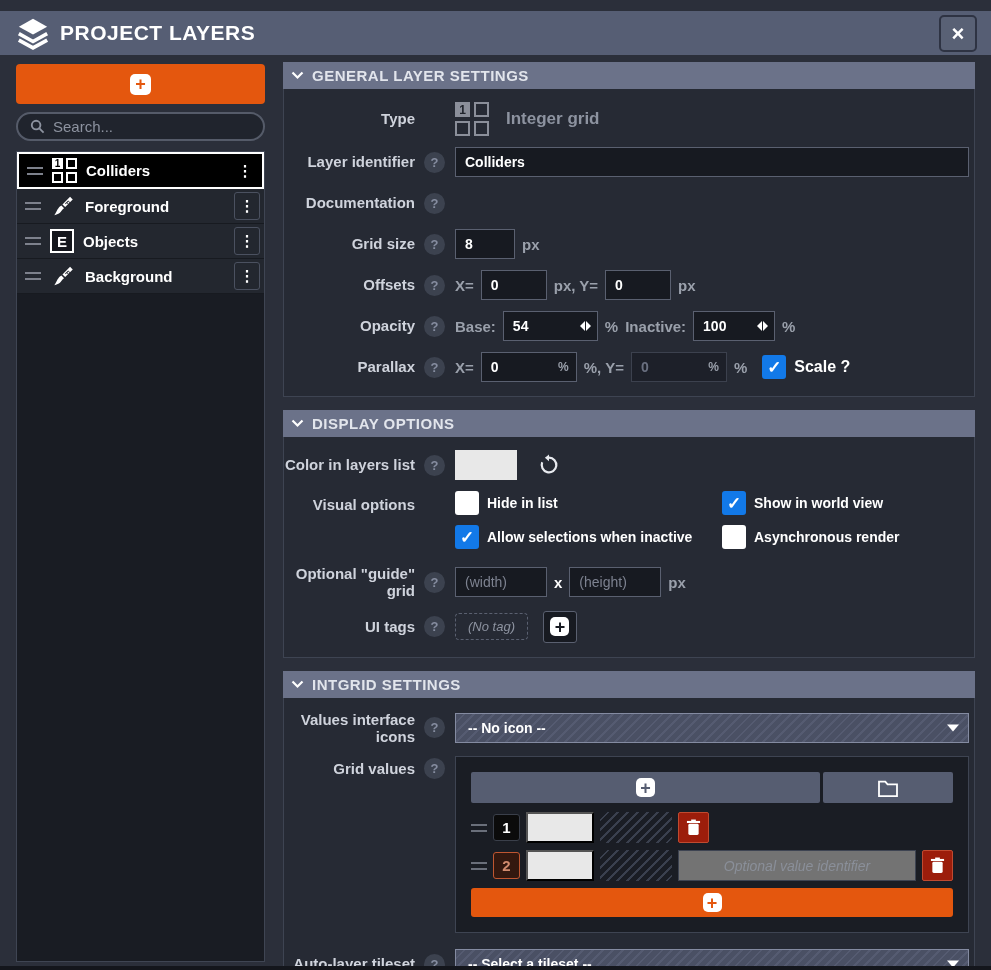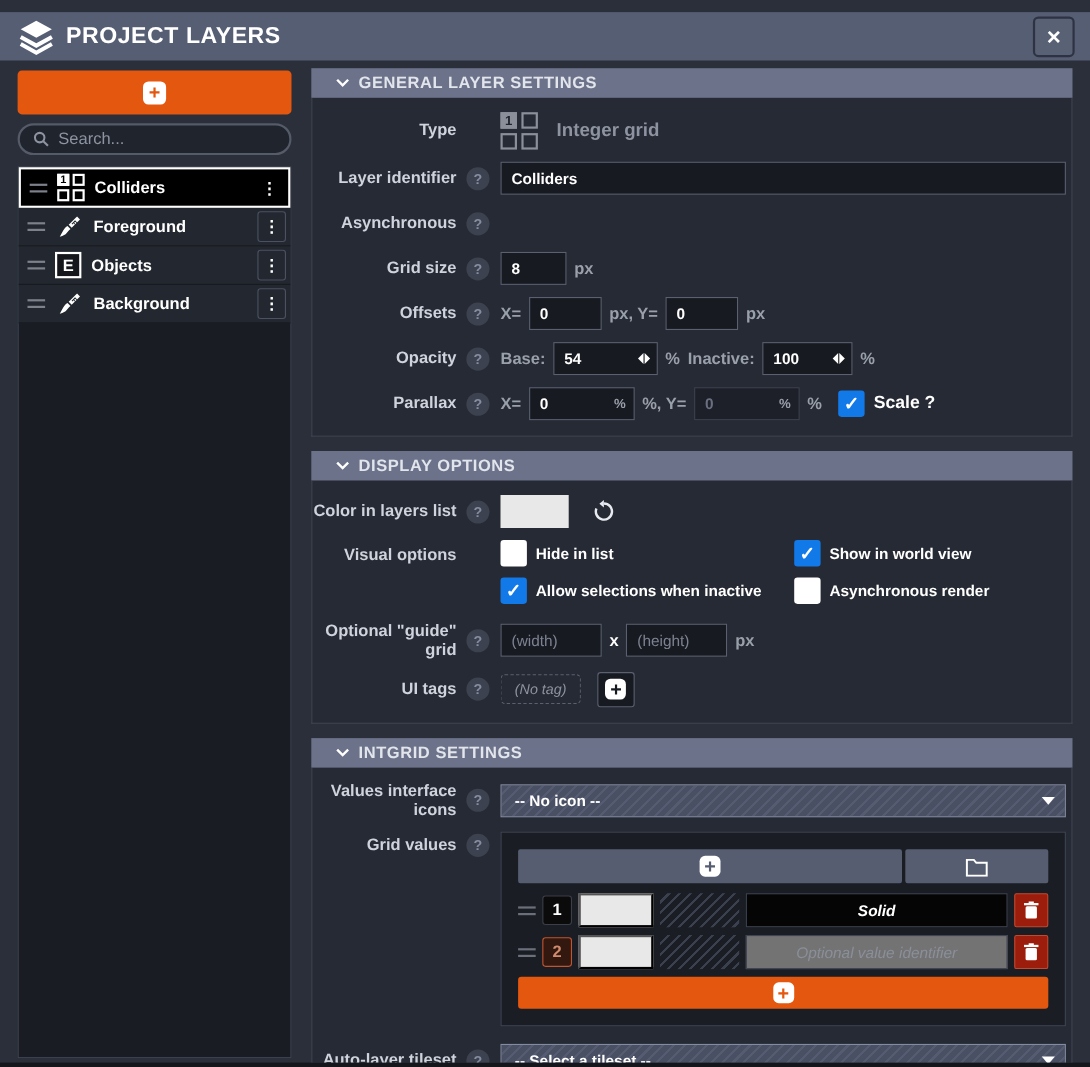--- a/index.html
+++ b/index.html
@@ -69,21 +69,21 @@
   .ic-entity {
     width:24px; height:24px; border:2px solid #fff; display:flex; align-items:center;
     justify-content:center; font-weight:bold; font-size:15px; color:#fff; flex:none; background:#14161c;
   }
   .ic-brush { width:26px; height:26px; flex:none; }
   
   .main { position:absolute; left:283px; top:62px; width:692px; }
   .section { margin-bottom:13px; }
   .section-header {
     height:27px; background:#6b7289; display:flex; align-items:center;
-    padding:0 22px; gap:8px; cursor:pointer;
+    padding:0 8px; gap:8px; cursor:pointer;
   }
   .section-header .title { font-size:15px; font-weight:bold; color:#e2e5ec; letter-spacing:0.5px; }
   .section-body { background:#262a34; border:1px solid #3e4452; border-top:none; padding:13px 5px 12px 0; }
   .frow { display:flex; align-items:center; margin-bottom:11px; min-height:30px; }
   .frow:last-child { margin-bottom:2px; }
   .flabel {
     width:131px; flex:none; text-align:right; font-size:15px; font-weight:bold;
     color:#cfd3dc; line-height:1.15;
   }
   .fhelp {
@@ -275,21 +275,21 @@
 
       <div class="frow">
         <span class="flabel">Layer identifier</span>
         <span class="fhelp">?</span>
         <div class="fcontent" style="padding-right:0;">
           <input class="tinput full" value="Colliders" style="">
         </div>
       </div>
 
       <div class="frow">
-        <span class="flabel">Asynchronous</span>
+        <span class="flabel">Documentation</span>
         <span class="fhelp">?</span>
       </div>
 
       <div class="frow">
         <span class="flabel">Grid size</span>
         <span class="fhelp">?</span>
         <div class="fcontent">
           <input class="tinput" style="width: 60px;" value="8">
           <span class="txt-dim">px</span>
         </div>
@@ -466,21 +466,20 @@
               </button>
             </div>
 
             <div class="gv-row">
               <span class="handle"></span>
               <span class="gv-num v1">1</span>
               <button class="gv-swatch">
                 <span class="inner" style="background: rgb(0, 0, 0);"></span>
               </button>
               <span class="gv-stripes"></span>
-              <input class="gv-input v1" value="Solid" style="">
               <button class="gv-del">
                 <svg width="15" height="17" viewBox="0 0 16 18">
                   <rect x="2.5" y="5" width="11" height="12" rx="1.5" fill="#fff"></rect>
                   <rect x="1" y="2" width="14" height="2.2" fill="#fff"></rect>
                   <rect x="5.5" y="0.5" width="5" height="2" fill="#fff"></rect>
                 </svg>
               </button>
             </div>
 
             <div class="gv-row">

